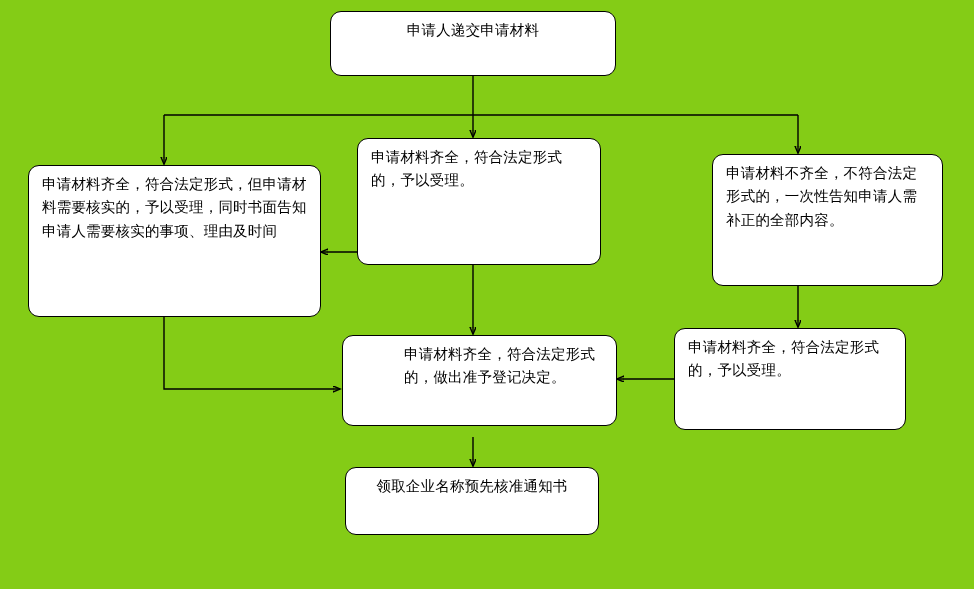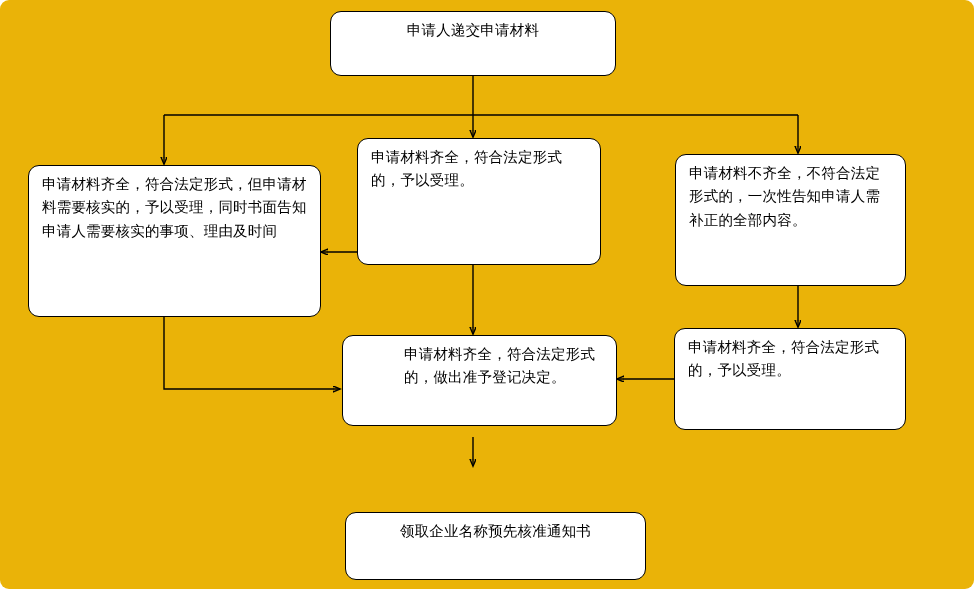--- a/index.html
+++ b/index.html
@@ -4,24 +4,23 @@
 <style>
   html, body {
     margin: 0;
     padding: 0;
     background: #ffffff;
   }
   #canvas {
     position: relative;
     width: 974px;
     height: 589px;
-    background: #eab308;
+    background: #84cc16;
     overflow: hidden;
     font-family: "DejaVu Sans", "Liberation Sans", sans-serif;
-    border-radius: 9px;
   }
   .node {
     position: absolute;
     box-sizing: border-box;
     border: 1px solid #000000;
     border-radius: 11px;
     background: #ffffff;
     color: #000000;
     font-size: 14.5px;
     line-height: 1.62;
@@ -92,29 +91,29 @@
   </div>
 
   <div class="node" style="left:28px; top:165px; width:293px; height:152px;">
     <span class="txt">申请材料齐全，符合法定形式，但申请材料需要核实的，予以受理，同时书面告知申请人需要核实的事项、理由及时间</span>
   </div>
 
   <div class="node" style="left:357px; top:138px; width:244px; height:127px;">
     <span class="txt">申请材料齐全，符合法定形式的，予以受理。</span>
   </div>
 
-  <div class="node" style="left:675px; top:154px; width:231px; height:132px;">
+  <div class="node" style="left:712px; top:154px; width:231px; height:132px;">
     <span class="txt">申请材料不齐全，不符合法定形式的，一次性告知申请人需补正的全部内容。</span>
   </div>
 
   <div class="node" style="left:342px; top:335px; width:275px; height:91px;padding-left:48px;">
     <span class="txt">申请材料齐全，符合法定形式的，做出准予登记决定。</span>
   </div>
 
   <div class="node" style="left:674px; top:328px; width:232px; height:102px;">
     <span class="txt">申请材料齐全，符合法定形式的，予以受理。</span>
   </div>
 
-  <div class="node center-text" style="left:345px; top:467px; width:301px; height:68px;margin-top:45px;">
+  <div class="node center-text" style="left:345px; top:467px; width:254px; height:68px;">
     <span class="txt">领取企业名称预先核准通知书</span>
   </div>
 
 </div>
 
 </body></html>

